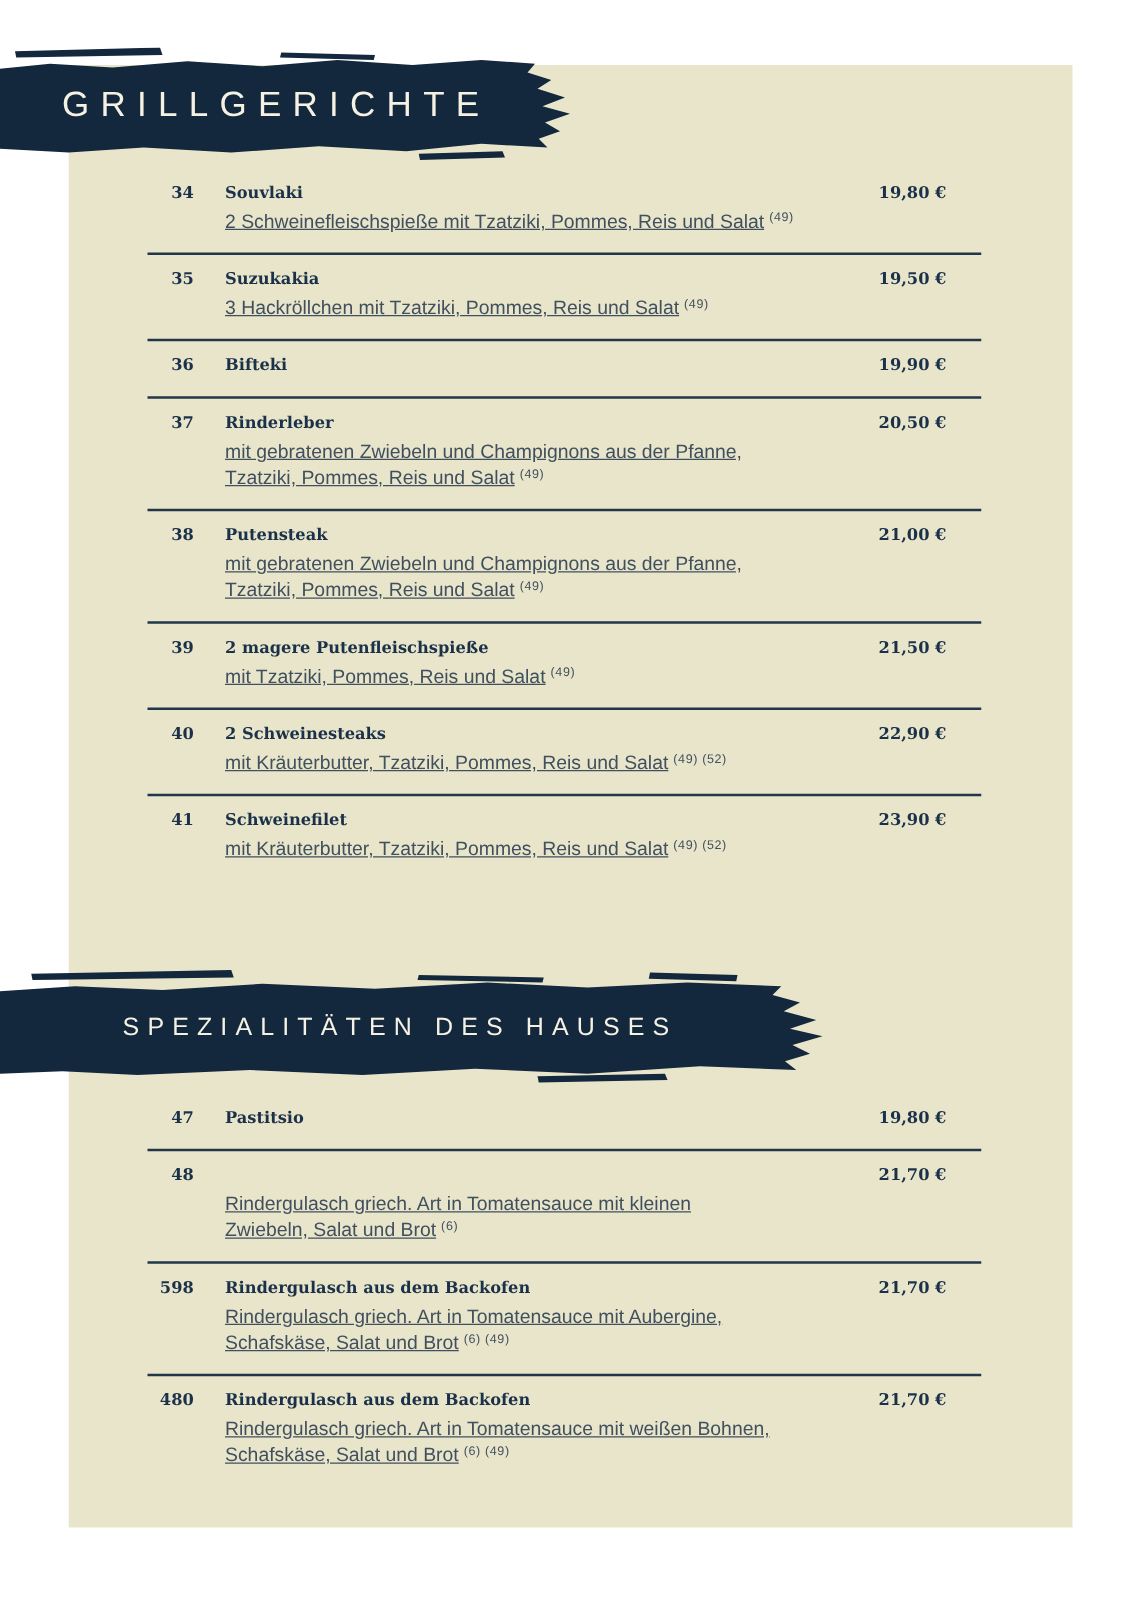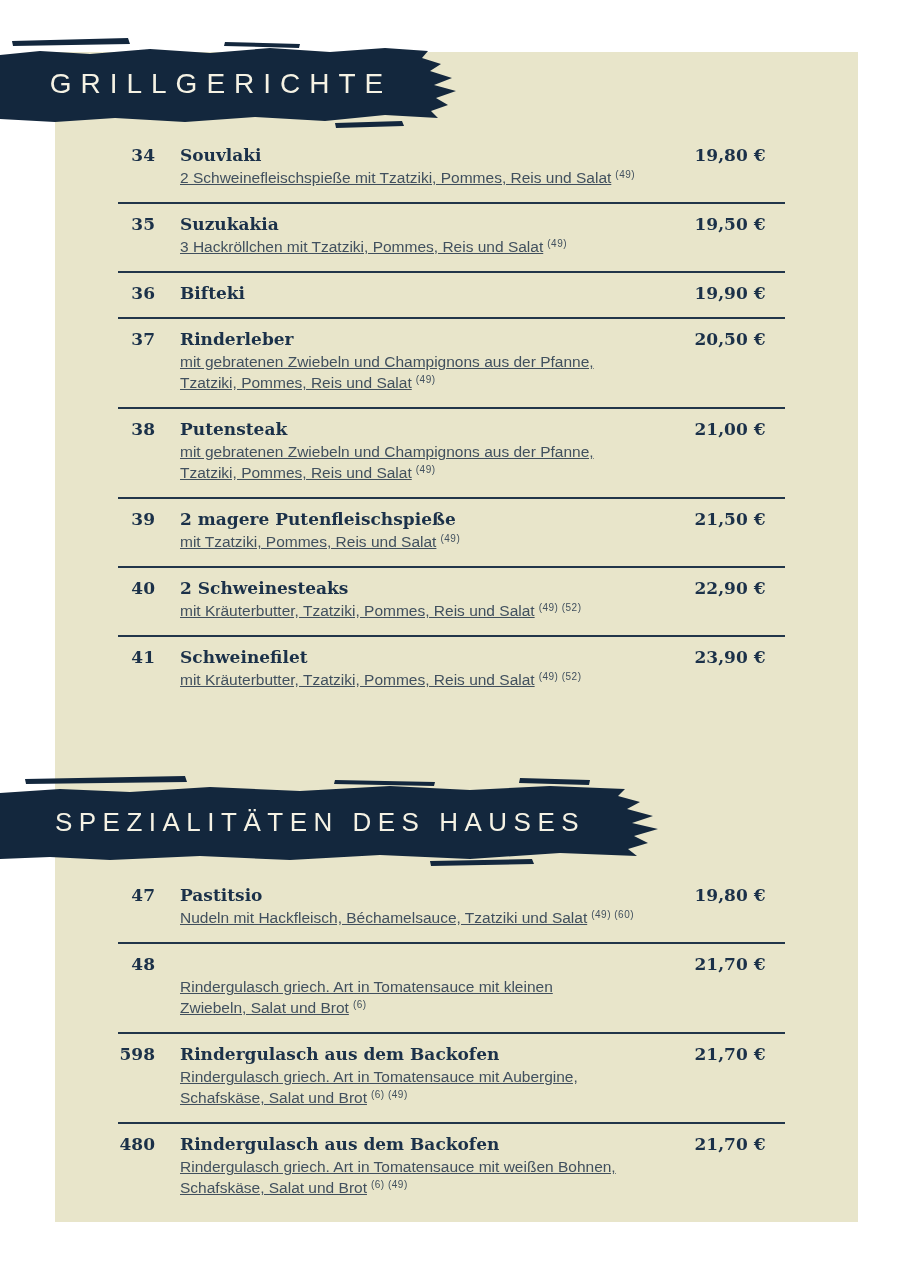--- a/index.html
+++ b/index.html
@@ -45,21 +45,21 @@
     width: 100%;
     height: 100%;
     color: var(--banner-text);
     font-family: "Liberation Sans", sans-serif;
     font-weight: 400;
     z-index: 2;
   }
   .banner-1 { top: 38px; width: 470px; height: 92px; }
   .banner-1 .label { font-size: 28px; letter-spacing: 9px; padding-right: 28px; box-sizing: border-box; }
   .banner-2 { top: 776px; width: 680px; height: 92px; }
-  .banner-2 .label { font-size: 26px; letter-spacing: 6.5px; padding-right: 40px; box-sizing: border-box; }
+  .banner-2 .label { font-size: 20px; letter-spacing: 6.5px; padding-right: 40px; box-sizing: border-box; }
   .items {
     position: absolute;
     left: 118px;
     width: 667px;
   }
   .items-1 { top: 135px; }
   .items-2 { top: 875px; }
   .item {
     display: grid;
     grid-template-columns: 62px 1fr 110px;
@@ -75,21 +75,21 @@
     width: 62px;
     padding-right: 25px;
     box-sizing: border-box;
     text-align: right;
   }
   .item-name { grid-area: name; }
   .item-price { grid-area: price; text-align: center; }
   .item-num, .item-name, .item-price {
     font-family: "DejaVu Serif", serif;
     font-weight: 700;
-    font-size: 17px;
+    font-size: 13px;
     line-height: 24px;
     color: var(--ink);
   }
   .item-desc {
     grid-area: desc;
     font-size: 15.5px;
     line-height: 21px;
     color: var(--desc);
     white-space: pre-line;
     text-decoration: underline;
@@ -193,21 +193,20 @@
       </g>
     </svg>
     <div class="label">SPEZIALITÄTEN DES HAUSES</div>
   </div>
 
   <div class="items items-2">
   <div class="item">
     <div class="item-num">47</div>
     <div class="item-name">Pastitsio</div>
     <div class="item-price">19,80 €</div>
-    <div class="item-desc"><span>Nudeln mit Hackfleisch, Béchamelsauce, Tzatziki und Salat</span><span class="sup">(49) (60)</span></div>
   </div>
 
   <div class="item">
     <div class="item-num">48</div>
     <div class="item-price">21,70 €</div>
     <div class="item-desc"><span>Rindergulasch griech. Art in Tomatensauce mit kleinen
 Zwiebeln, Salat und Brot</span><span class="sup">(6)</span></div>
   </div>
 
   <div class="item">

